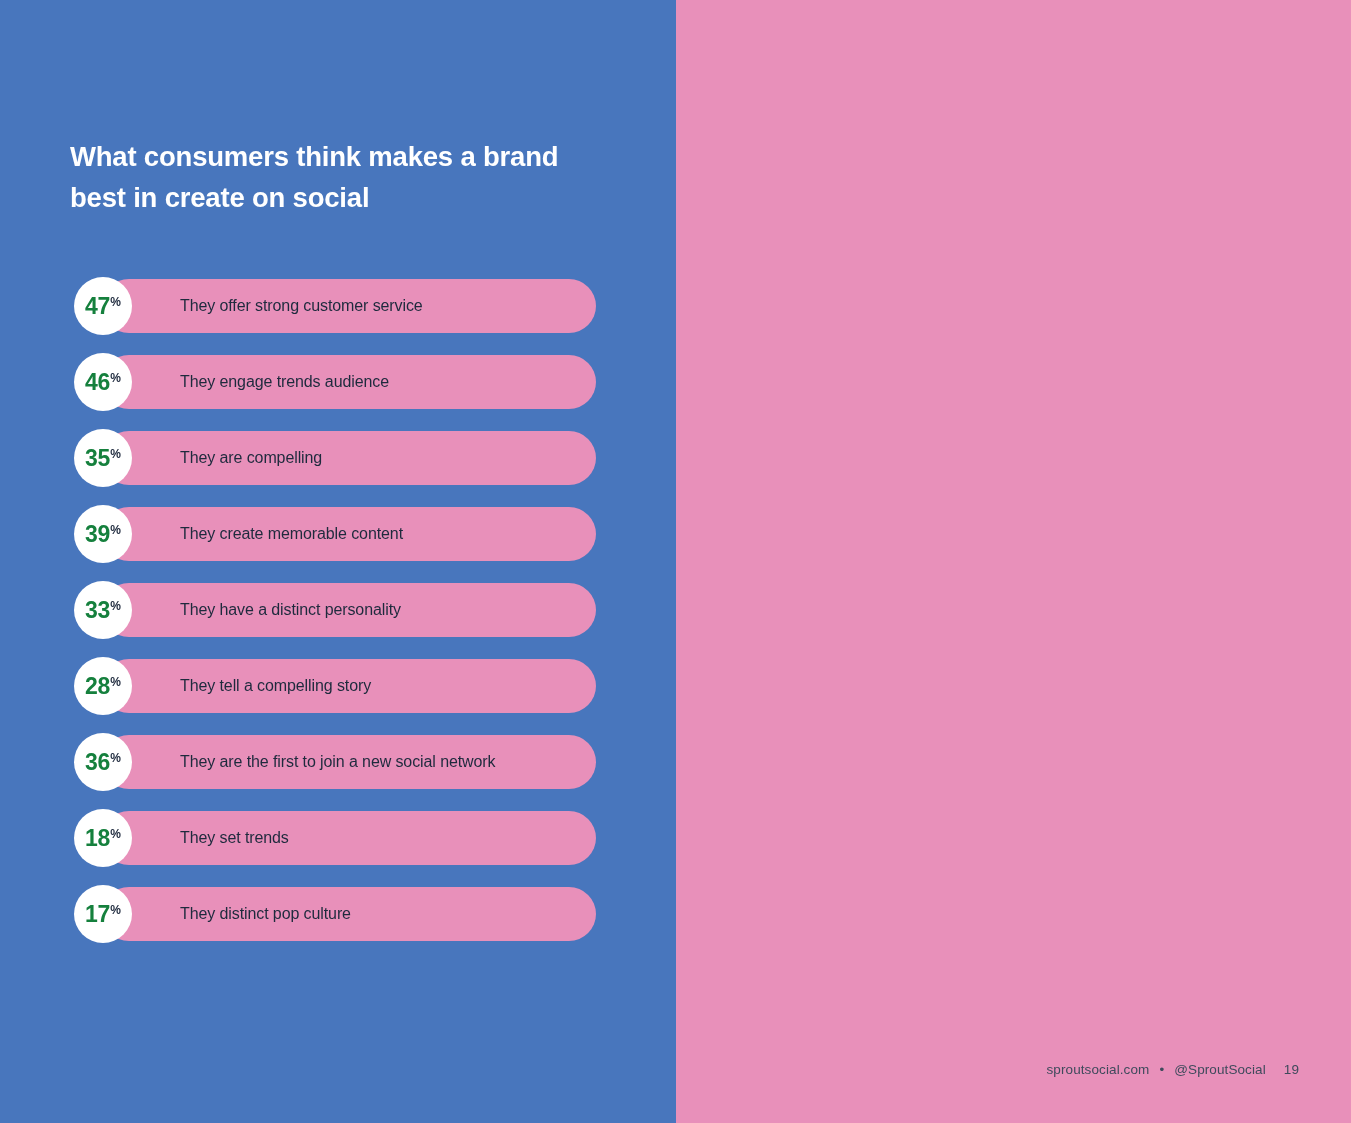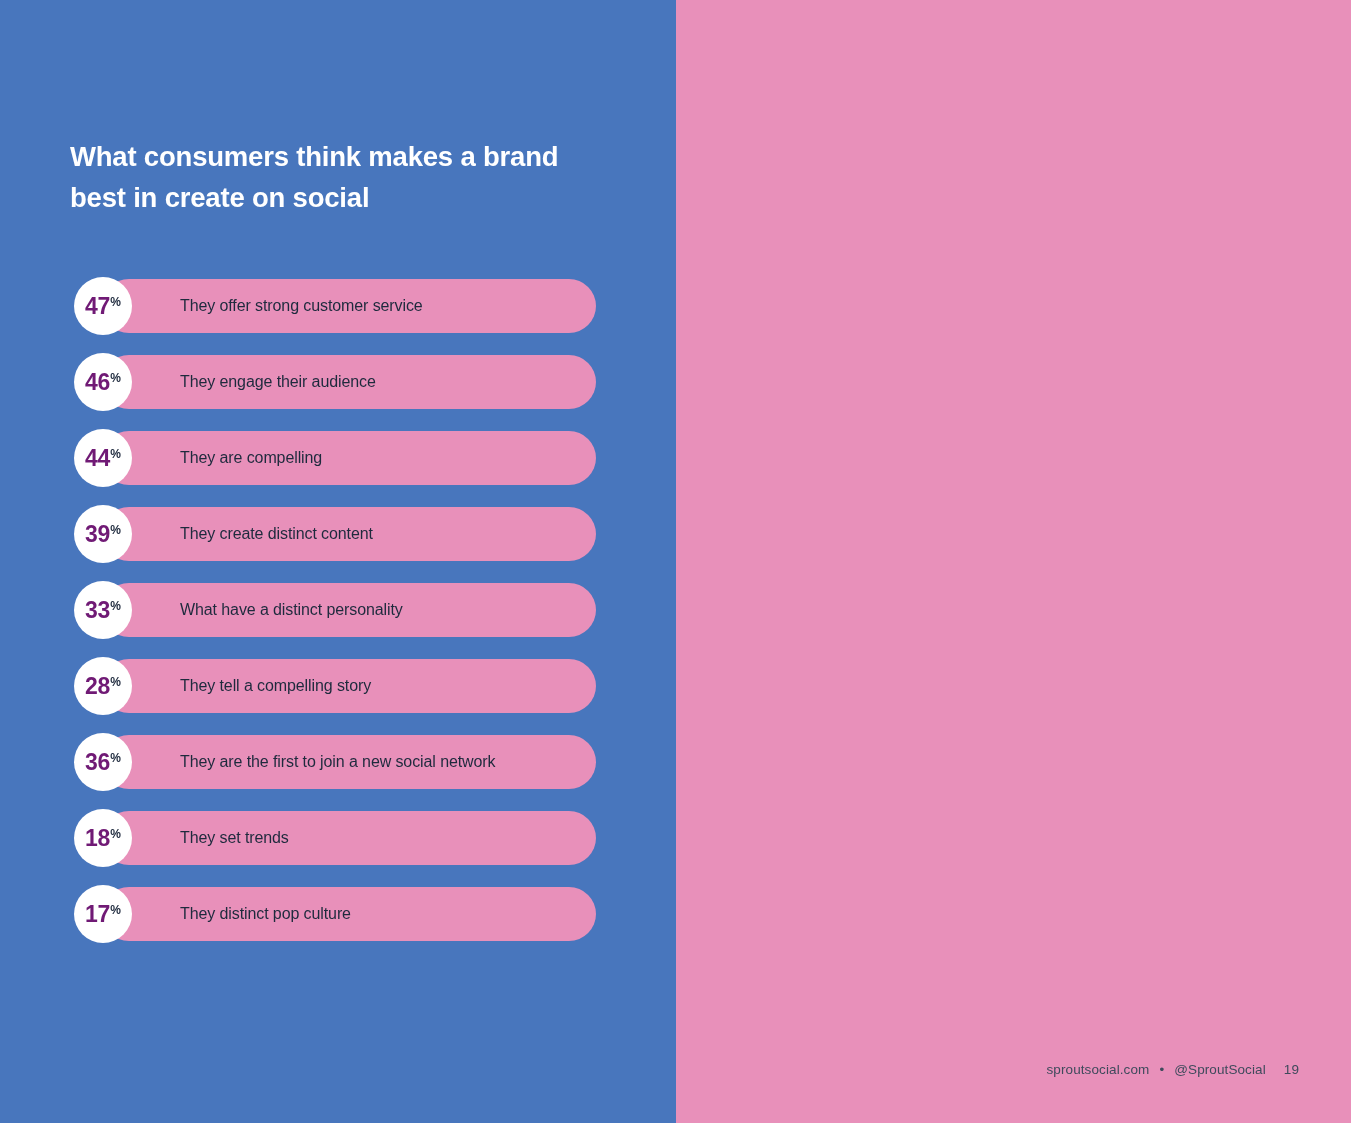--- a/index.html
+++ b/index.html
@@ -96,21 +96,21 @@
     flex: none;
   }
   .circle-inner {
     display: flex;
     align-items: flex-start;
     line-height: 1;
   }
   .pct-num {
     font-size: 23px;
     font-weight: bold;
-    color: #701a75;
+    color: #15803d;
     letter-spacing: -0.5px;
   }
   .pct-sym {
     font-size: 12px;
     font-weight: bold;
     color: #1e2a3d;
     margin-top: 1px;
     margin-left: 0.5px;
   }
 
@@ -150,54 +150,54 @@
           </div>
           <div class="circle">
             <span class="circle-inner">
               <span class="pct-num">47</span>
               <span class="pct-sym">%</span>
             </span>
           </div>
         </div>
         <div class="row">
           <div class="bar">
-            <span class="bar-label">They engage their audience</span>
+            <span class="bar-label">They engage trends audience</span>
           </div>
           <div class="circle">
             <span class="circle-inner">
               <span class="pct-num">46</span>
               <span class="pct-sym">%</span>
             </span>
           </div>
         </div>
         <div class="row">
           <div class="bar">
             <span class="bar-label">They are compelling</span>
           </div>
           <div class="circle">
             <span class="circle-inner">
-              <span class="pct-num">44</span>
-              <span class="pct-sym">%</span>
-            </span>
-          </div>
-        </div>
-        <div class="row">
-          <div class="bar">
-            <span class="bar-label">They create distinct content</span>
+              <span class="pct-num">35</span>
+              <span class="pct-sym">%</span>
+            </span>
+          </div>
+        </div>
+        <div class="row">
+          <div class="bar">
+            <span class="bar-label">They create memorable content</span>
           </div>
           <div class="circle">
             <span class="circle-inner">
               <span class="pct-num">39</span>
               <span class="pct-sym">%</span>
             </span>
           </div>
         </div>
         <div class="row">
           <div class="bar">
-            <span class="bar-label">What have a distinct personality</span>
+            <span class="bar-label">They have a distinct personality</span>
           </div>
           <div class="circle">
             <span class="circle-inner">
               <span class="pct-num">33</span>
               <span class="pct-sym">%</span>
             </span>
           </div>
         </div>
         <div class="row">
           <div class="bar">

